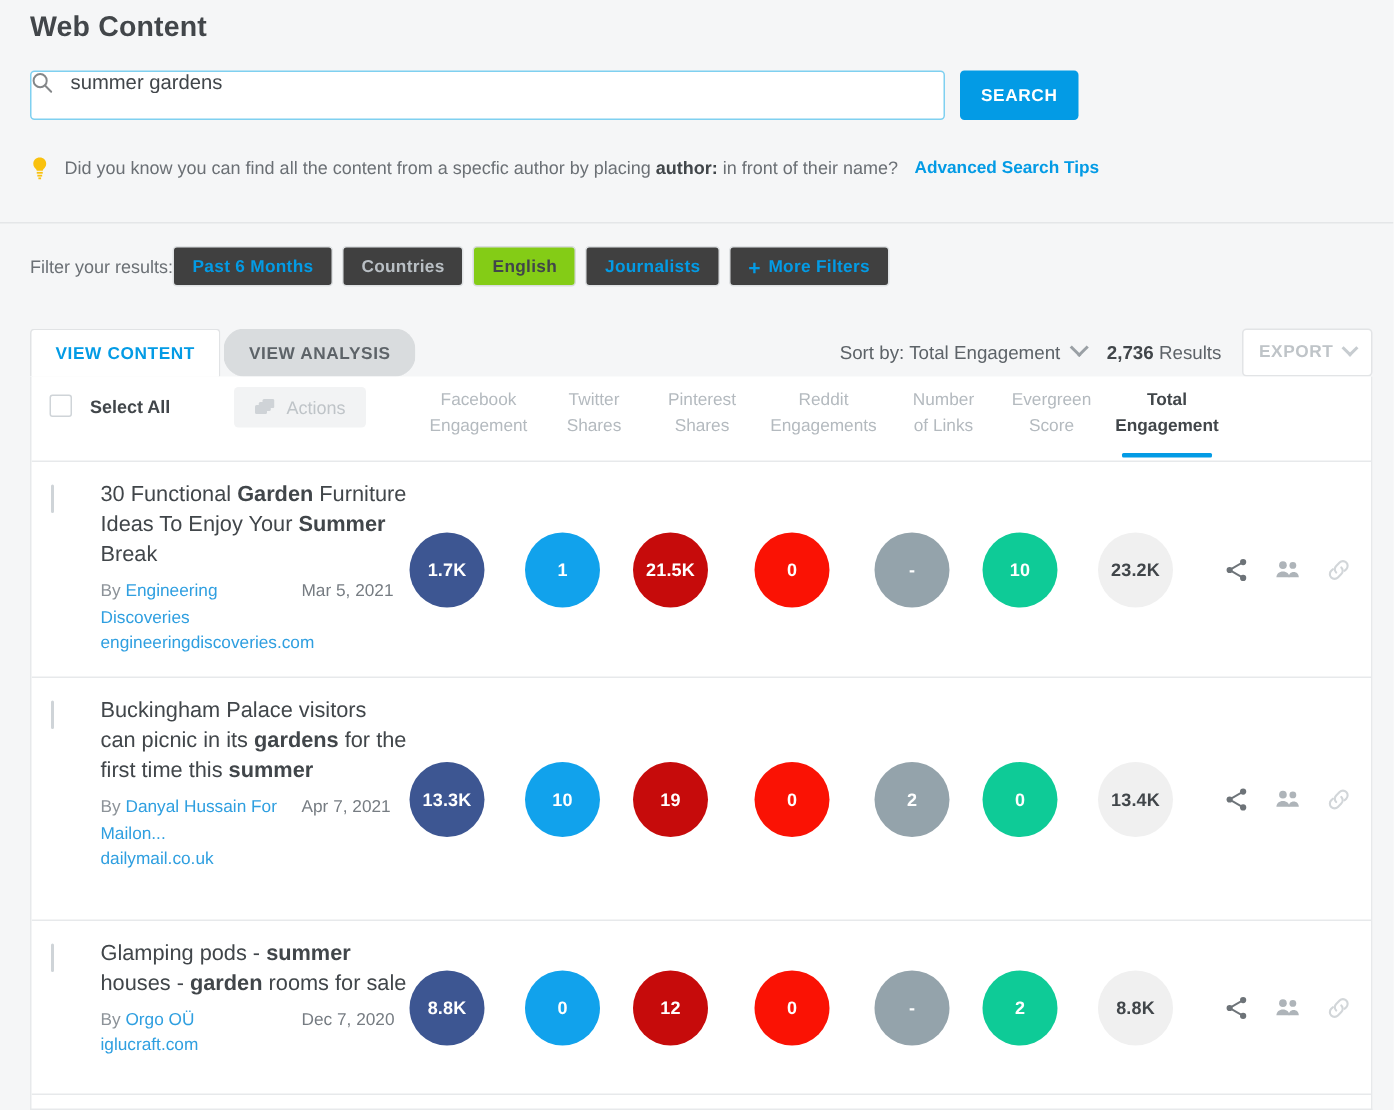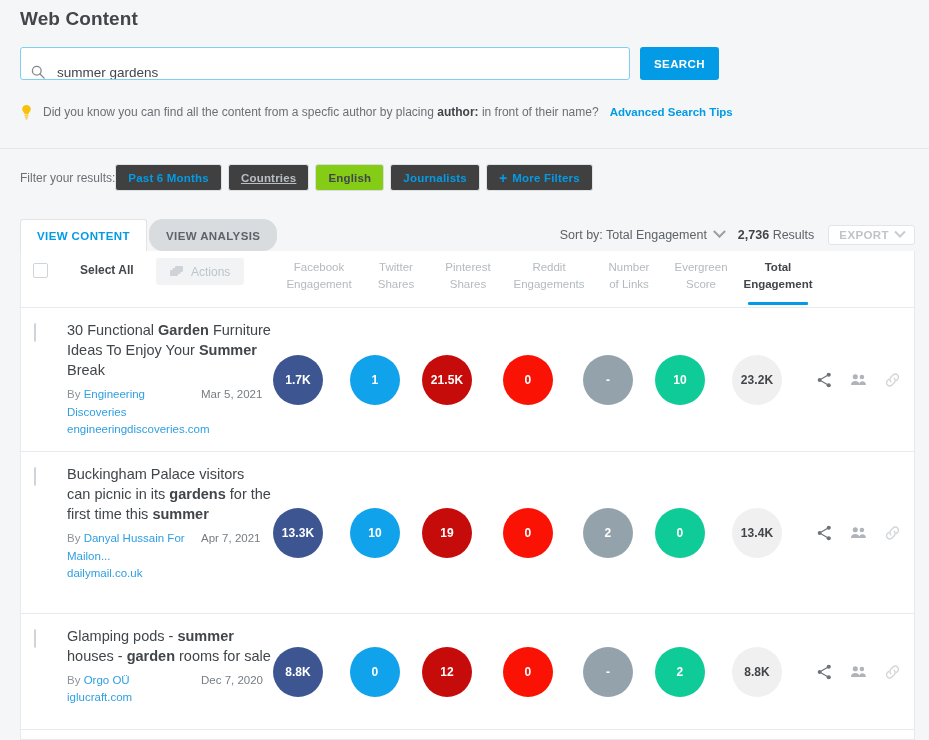--- a/index.html
+++ b/index.html
@@ -23,22 +23,22 @@
 
   .search-row {
     position: absolute; left: 20px; top: 47px;
     display: flex; align-items: flex-start;
   }
   .search-box {
     width: 610px; height: 33px;
     background: #fff;
     border: 1px solid #7fd0f0;
     border-radius: 3px;
-    display: flex; align-items: flex-end;
-    padding: 0 10px;
+    display: flex; align-items: flex-start;
+    padding: 0 0;
   }
   .search-glass { width: 14px; height: 14px; flex: none; margin-right: 12px; opacity: .72; }
   .search-value {
     font-size: 13.5px; color: #41464a; line-height: 1;
     white-space: nowrap; overflow: hidden;
   }
   .search-btn {
     margin-left: 10px;
     height: 33px; min-width: 75px;
     background: #039be5; color: #fff;
@@ -74,21 +74,21 @@
   }
   .filter-label { font-size: 12px; color: #6b7075; }
   .chip {
     height: 27px; padding: 0 12px;
     display: inline-flex; align-items: center; justify-content: center;
     border: 1px solid #dfe2e4; border-radius: 3px;
     background: #404040; color: #039be5;
     font-size: 11.5px; font-weight: bold; letter-spacing: .2px;
     margin-right: 6px; cursor: pointer; white-space: nowrap;
   }
-  .chip.muted { color: #b9bfc4; text-decoration: underline; }
+  .chip.muted { color: #b9bfc4; }
   .chip.active { background: #84cc16; border-color: #d9dcde; color: #41464a; }
   .chip .plus { font-size: 14px; font-weight: bold; margin-right: 5px; line-height: 1; }
 
   
   .tabs { position: absolute; left: 20px; top: 219px; display: flex; align-items: flex-end; }
   .tab {
     height: 32px; padding: 0 16px;
     display: inline-flex; align-items: center;
     font-size: 11.5px; font-weight: bold; letter-spacing: .4px;
     border: 1px solid #e1e3e5; border-bottom: none;
@@ -105,21 +105,21 @@
   .sort-label { font-size: 12.5px; color: #5d6368; cursor: pointer; white-space: nowrap; }
   .caret {
     display: inline-block; width: 9px; height: 9px;
     border-right: 2px solid #9aa0a5; border-bottom: 2px solid #9aa0a5;
     transform: rotate(45deg) translate(-2px,-2px);
     margin: 0 4px 0 8px;
   }
   .results { font-size: 12.5px; color: #5d6368; margin-left: 10px; white-space: nowrap; }
   .results b { color: #41464a; font-weight: bold; }
   .export-btn {
-    margin-left: 14px; height: 20px; padding: 0 10px;
+    margin-left: 14px; height: 32px; padding: 0 10px;
     display: inline-flex; align-items: center;
     border: 1px solid #e2e4e6; border-radius: 3px; background: #fff;
     color: #bfc4c8; font-size: 11.5px; font-weight: bold; letter-spacing: .4px;
     cursor: pointer;
   }
   .export-btn .caret { border-color: #c7ccd0; width: 8px; height: 8px; margin-left: 7px; margin-right: 0; }
 
   
   .card {
     position: absolute; left: 20px; top: 251px;
@@ -129,21 +129,21 @@
     overflow: hidden;
   }
 
   
   .thead {
     position: relative; height: 57px;
     border-bottom: 1px solid #e7e9eb;
   }
   .selectall {
     position: absolute; left: 12px; top: 12px;
-    display: flex;  gap: 20px;
+    display: flex; align-items: center;
   }
   .cb {
     width: 15px; height: 15px;
     border: 1px solid #cfd4d8; border-radius: 2px;
     background: #fff; cursor: pointer; flex: none;
   }
   .selectall .lbl { margin-left: 12px; font-size: 12px; font-weight: bold; color: #41464a; }
   .actions-btn {
     position: absolute; left: 135px; top: 7px;
     height: 27px; padding: 0 14px;

